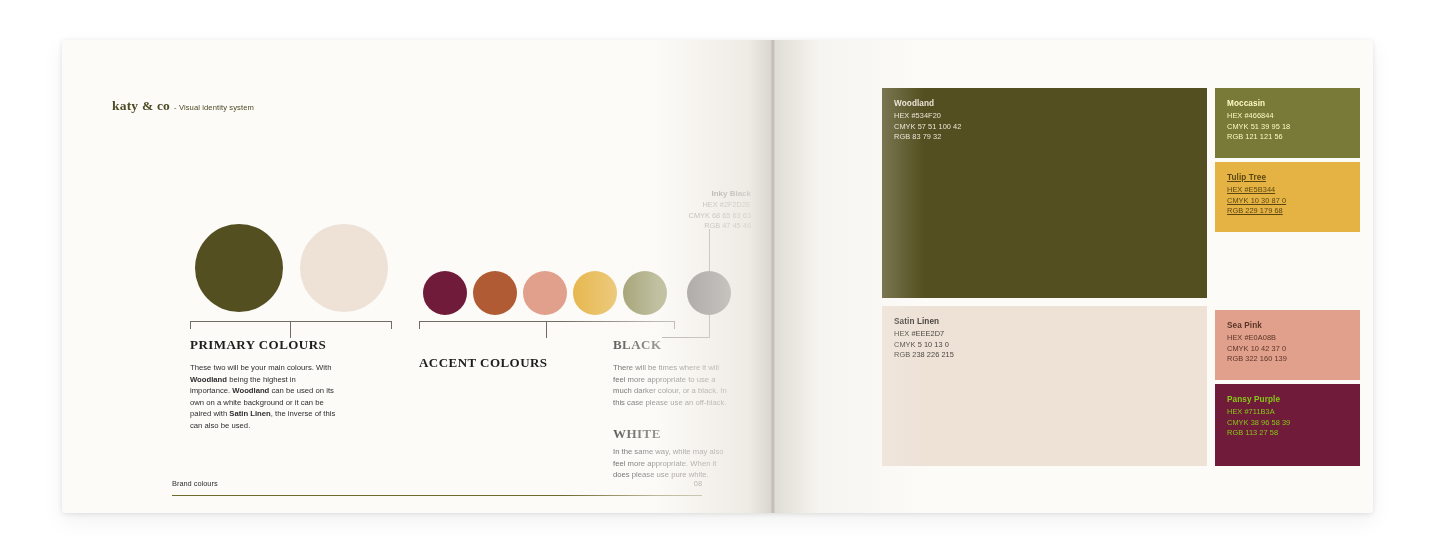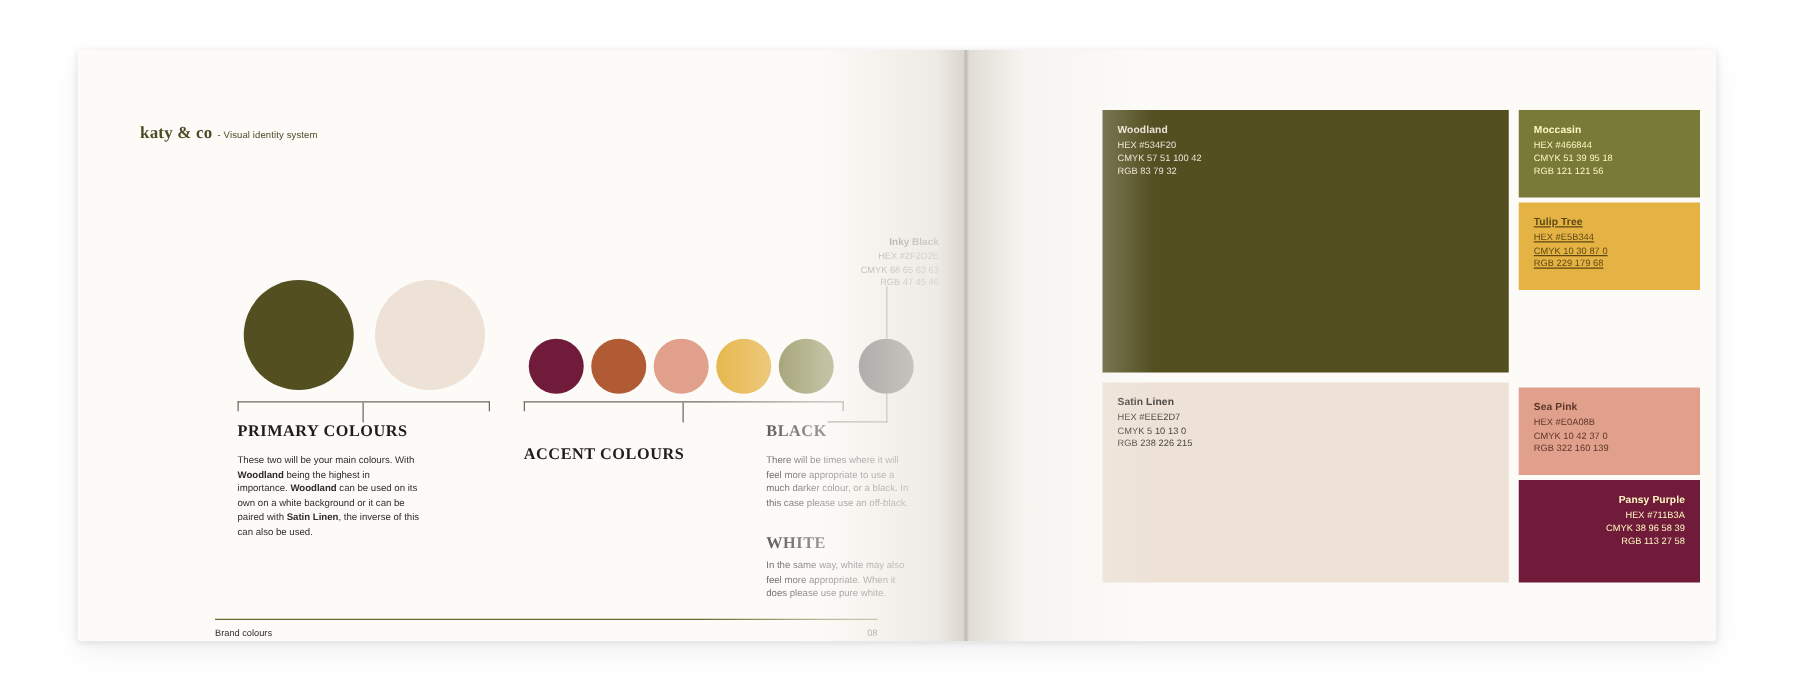--- a/index.html
+++ b/index.html
@@ -218,21 +218,21 @@
   #footer-rule {
     position: absolute;
     left: 110px;
     top: 455px;
     width: 530px;
     height: 1px;
     background: #6d6a2e;
   }
   .footer-text {
     position: absolute;
-    top: 462px;
+    top: 439px;
     font-size: 7.4px;
     color: #2f2d2e;
   }
   #footer-label { left: 110px; }
   #footer-page  { left: 610px; width: 30px; text-align: right; }
 
   
   .page-right {
     position: absolute;
     left: 712px;
@@ -352,21 +352,21 @@
       </div>
 
 
       <div class="sw-block" id="sw-seapink" style="background: rgb(224, 160, 139); color: rgb(91, 53, 40);">
         <div class="sw-name">Sea Pink</div>
         <div class="sw-line">HEX #E0A08B</div>
         <div class="sw-line">CMYK 10 42 37 0</div>
         <div class="sw-line">RGB 322 160 139</div>
       </div>
 
-      <div class="sw-block" id="sw-pansy" style="background: rgb(113, 27, 58); color: #fef9c3; text-align: right;">
+      <div class="sw-block" id="sw-pansy" style="background: rgb(113, 27, 58); color: #84cc16;">
         <div class="sw-name">Pansy Purple</div>
         <div class="sw-line">HEX #711B3A</div>
         <div class="sw-line">CMYK 38 96 58 39</div>
         <div class="sw-line">RGB 113 27 58</div>
       </div>
     </div>
 
     <div class="page-left-sheen"></div>
     <div class="page-right-sheen"></div>
     <div class="gutter-line"></div>

